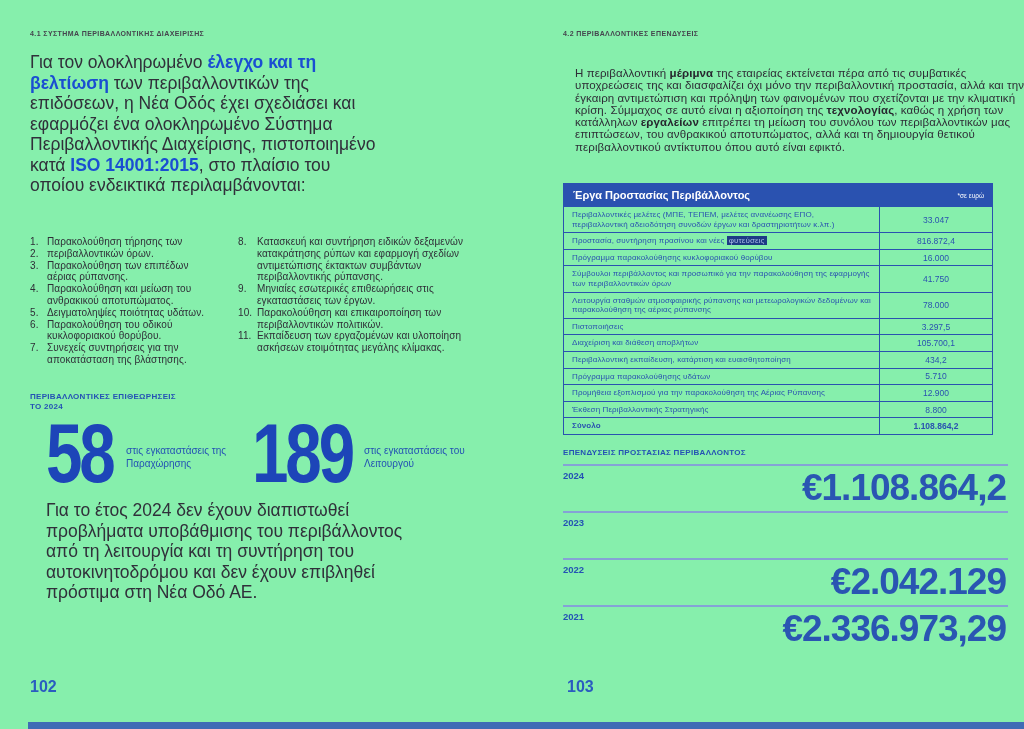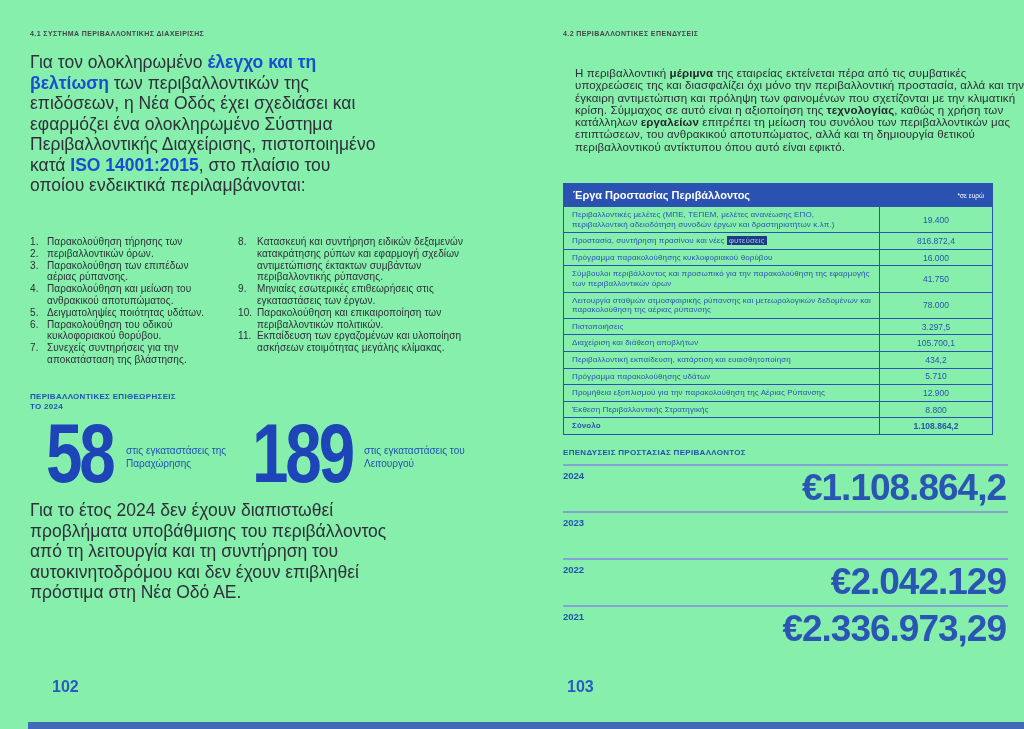--- a/index.html
+++ b/index.html
@@ -127,39 +127,39 @@
       <div class="stat-caption">στις εγκαταστάσεις της Παραχώρησης</div>
     </div>
     <div class="stat" style="left:222px;">
       <div class="stat-numbox" style="width:106px;">
         <span class="stat-num">189</span>
       </div>
       <div class="stat-caption">στις εγκαταστάσεις του Λειτουργού</div>
     </div>
   </div>
 
-  <p class="abs lead" style="left:30px;top:500px;width:368px;">Για το έτος 2024 δεν έχουν διαπιστωθεί προβλήματα υποβάθμισης του περιβάλλοντος από τη λειτουργία και τη συντήρηση του αυτοκινητοδρόμου και δεν έχουν επιβληθεί πρόστιμα στη Νέα Οδό ΑΕ.</p>
-
-  <div class="abs pagenum" style="left:30px;top:678px;margin-left:22px;">102</div>
+  <p class="abs lead" style="left:46px;top:500px;width:368px;">Για το έτος 2024 δεν έχουν διαπιστωθεί προβλήματα υποβάθμισης του περιβάλλοντος από τη λειτουργία και τη συντήρηση του αυτοκινητοδρόμου και δεν έχουν επιβληθεί πρόστιμα στη Νέα Οδό ΑΕ.</p>
+
+  <div class="abs pagenum" style="left:30px;top:678px;">102</div>
 
   <div class="abs kicker" style="left:563px;top:30px;">4.2 ΠΕΡΙΒΑΛΛΟΝΤΙΚΕΣ ΕΠΕΝΔΥΣΕΙΣ</div>
 
   <p class="abs rp-lead" style="left:563px;top:55px;width:452px;"><span>Η περιβαλλοντική </span><b>μέριμνα</b><span> της εταιρείας εκτείνεται πέρα από τις συμβατικές υποχρεώσεις της και διασφαλίζει όχι μόνο την περιβαλλοντική προστασία, αλλά και την έγκαιρη αντιμετώπιση και πρόληψη των φαινομένων που σχετίζονται με την κλιματική κρίση. Σύμμαχος σε αυτό είναι η αξιοποίηση της </span><b>τεχνολογίας</b><span>, καθώς η χρήση των κατάλληλων </span><b>εργαλείων</b><span> επιτρέπει τη μείωση του συνόλου των περιβαλλοντικών μας επιπτώσεων, του ανθρακικού αποτυπώματος, αλλά και τη δημιουργία θετικού περιβαλλοντικού αντίκτυπου όπου αυτό είναι εφικτό.</span></p>
 
   <table class="abs envtable" style="left:563px;top:183px;">
     <thead>
       <tr>
         <td class="th-title">Έργα Προστασίας Περιβάλλοντος</td>
         <td class="th-unit">*σε ευρώ</td>
       </tr>
     </thead>
     <tbody>
       <tr>
           <td class="lbl">Περιβαλλοντικές μελέτες (ΜΠΕ, ΤΕΠΕΜ, μελέτες ανανέωσης ΕΠΟ, περιβαλλοντική αδειοδότηση συνοδών έργων και δραστηριοτήτων κ.λπ.)</td>
-          <td class="val">19.400</td>
+          <td class="val">33.047</td>
         </tr>
       <tr>
           <td class="lbl"><span>Προστασία, συντήρηση πρασίνου και νέες </span><span class="hl">φυτεύσεις</span></td>
           <td class="val">816.872,4</td>
         </tr>
       <tr>
           <td class="lbl">Πρόγραμμα παρακολούθησης κυκλοφοριακού θορύβου</td>
           <td class="val">16.000</td>
         </tr>
       <tr>

